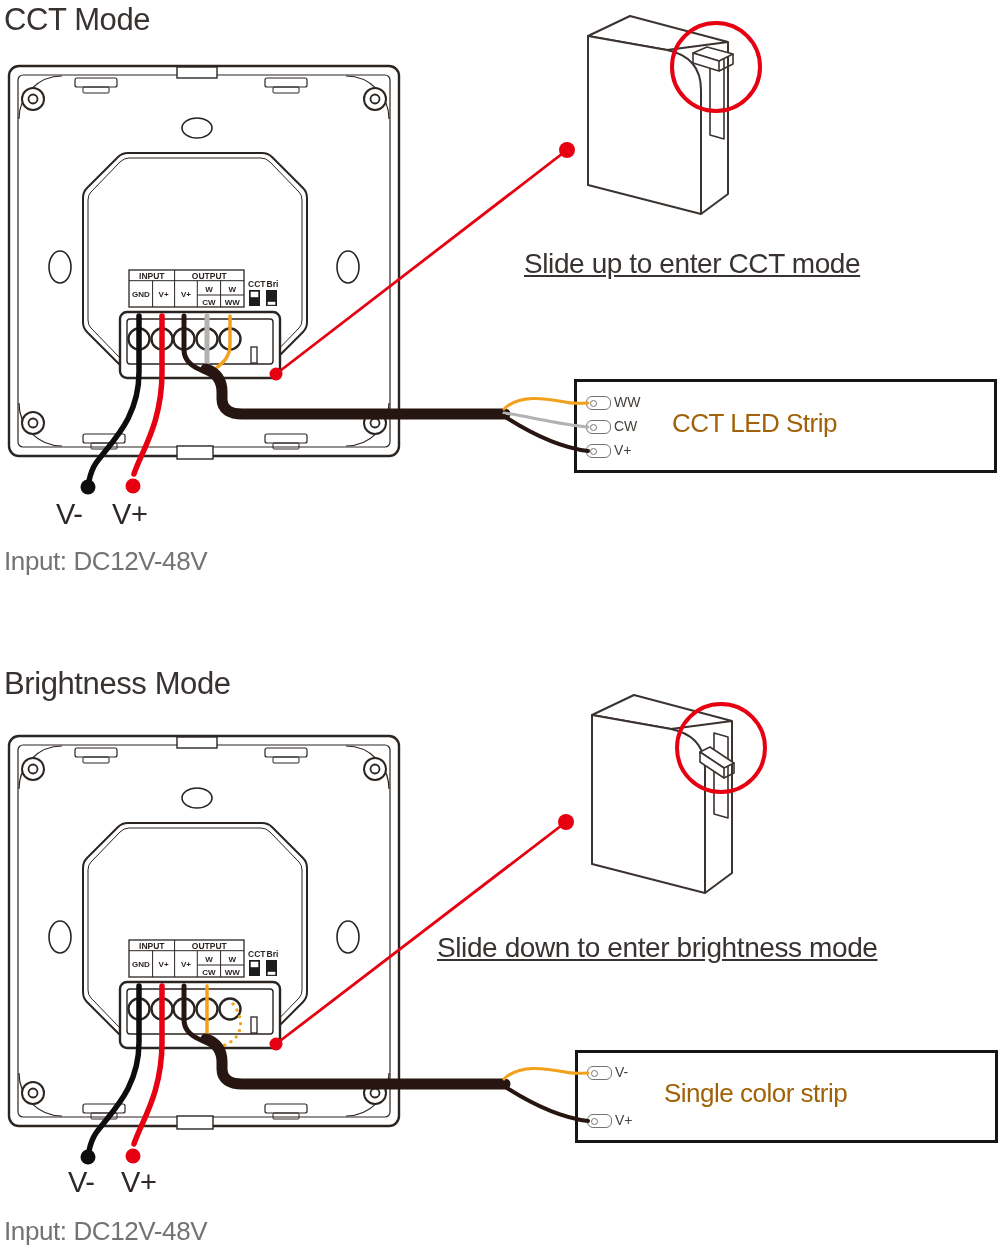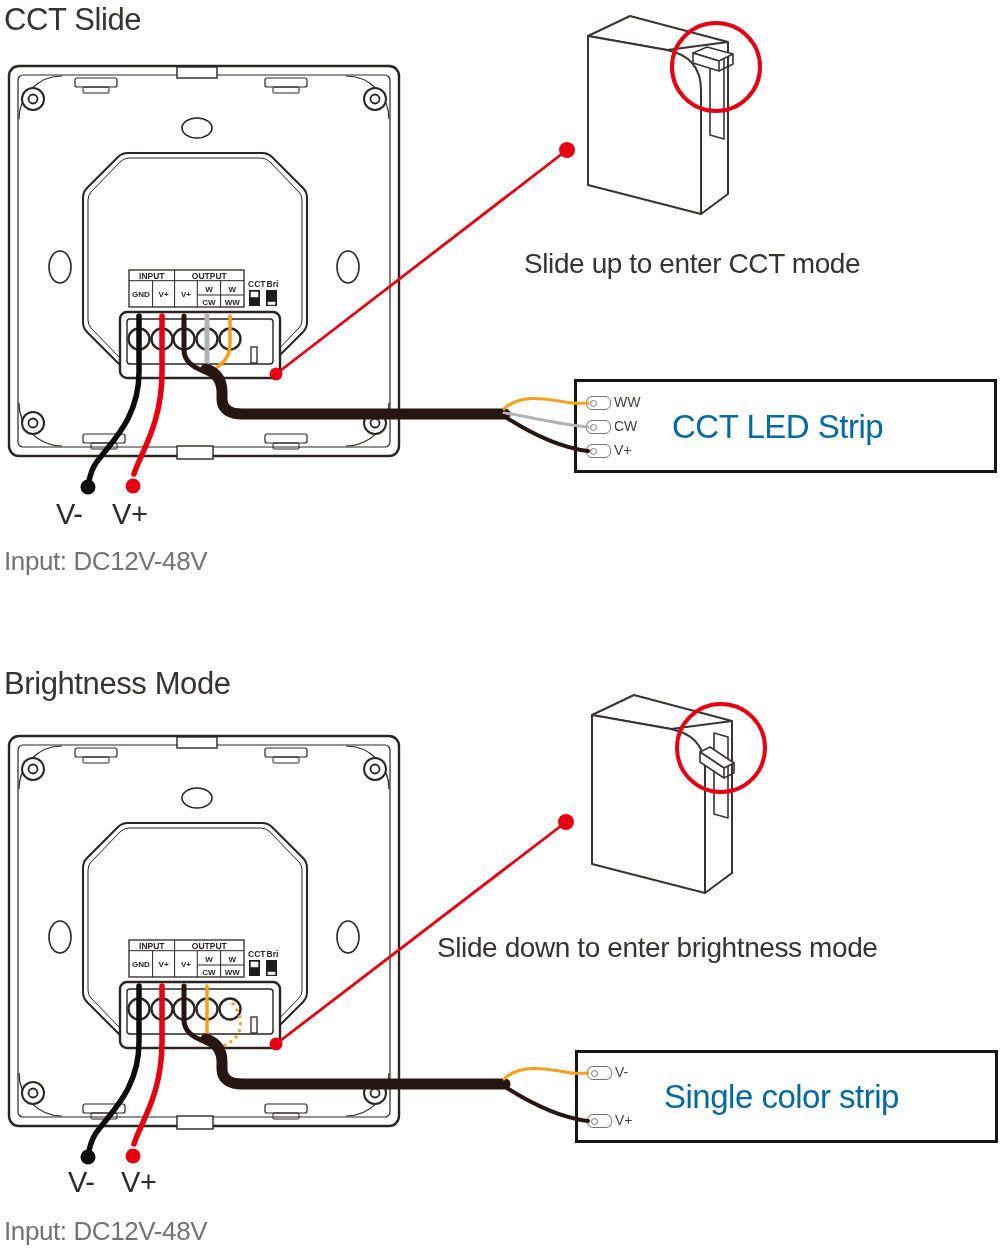--- a/index.html
+++ b/index.html
@@ -1,35 +1,35 @@
 <!DOCTYPE html>
 <html><head>
 <meta charset="utf-8">
 <style>
   html,body{margin:0;padding:0;background:#fff;}
   body{font-family:"Liberation Sans",sans-serif;color:#383230;}
   .page{position:relative;width:1000px;height:1251px;background:#fff;overflow:hidden;}
   .t{position:absolute;white-space:nowrap;letter-spacing:-0.4px;}
   .title{font-size:31px;font-weight:400;color:#383230;}
-  .instr{font-size:28px;color:#383230;}
+  .instr{font-size:28px;color:#383230;text-decoration:underline;}
   .note{font-size:26px;color:#737373;}
   .wlabel{font-size:29px;color:#2f2a28;}
   .strip{position:absolute;border:3px solid #161616;background:transparent;}
-  .strip-title{position:absolute;font-size:33px;color:#0369a1;white-space:nowrap;letter-spacing:-0.5px;}
+  .strip-title{position:absolute;font-size:26px;color:#a16207;white-space:nowrap;letter-spacing:-0.5px;}
   .pad{position:absolute;width:23px;height:12px;border:1.6px solid #757575;border-radius:6px;display:flex;align-items:center;}
   .pad i{display:block;width:5px;height:5px;border:1.2px solid #757575;border-radius:50%;margin-left:3px;}
   .pad-label{position:absolute;font-size:14px;color:#45403c;}
   svg.overlay{position:absolute;left:0;top:0;z-index:5;pointer-events:none;}
 </style>
 </head>
 <body>
 
 <div class="page">
 
-  <div class="t title" style="left:4px;top:2px;">CCT Slide</div>
+  <div class="t title" style="left:4px;top:2px;">CCT Mode</div>
   <div class="t instr" style="left:524px;top:248px;">Slide up to enter CCT mode</div>
   <div class="t wlabel" style="left:56px;top:498px;">V-</div>
   <div class="t wlabel" style="left:112px;top:498px;">V+</div>
   <div class="t note" style="left:4px;top:546px;">Input: DC12V-48V</div>
 
   <div class="t instr" style="left:437px;top:932px;">Slide down to enter brightness mode</div>
   <div class="t title" style="left:4px;top:666px;">Brightness Mode</div>
   <div class="t wlabel" style="left:68px;top:1166px;">V-</div>
   <div class="t wlabel" style="left:121px;top:1166px;">V+</div>
   <div class="t note" style="left:4px;top:1216px;">Input: DC12V-48V</div>

